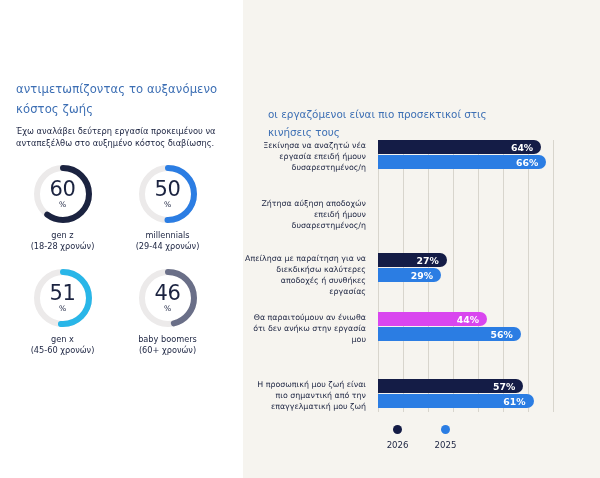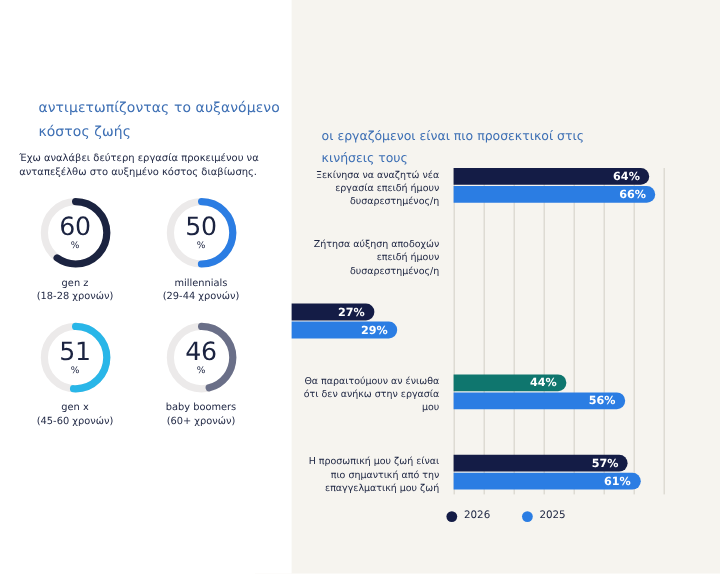--- a/index.html
+++ b/index.html
@@ -12,21 +12,21 @@
   .page{position:relative;width:600px;height:478px;display:flex;}
 
   
   .left-panel{
     position:relative;
     width:243px;height:478px;
     background:#ffffff;
     flex:0 0 243px;
   }
   .left-title{
-    position:absolute;left:32px;top:79px;width:205px;
+    position:absolute;left:16px;top:79px;width:205px;
     font-size:11.6px;line-height:20px;
     color:#3d6fb4;
     letter-spacing:.1px;
   }
   .left-sub{
     position:absolute;left:16px;top:126px;width:200px;
     font-size:8.3px;line-height:11.6px;
     color:#1b2340;
   }
 
@@ -114,21 +114,21 @@
   }
   .bar-2026{background:#141c46;}
   .bar-2025{background:#2b7de3;text-align:center;}
 
   .legend{
     position:absolute;left:0;top:425px;
     width:357px;
     display:flex;justify-content:center;align-items:center;
     gap:26px;
   }
-  .legend-item{display:flex;align-items:center;gap:6px;}
+  .legend-item{display:flex;align-items:center;gap:6px;flex-direction:column;}
   .legend-dot{
     width:9px;height:9px;border-radius:50%;
     display:block;
   }
   .legend-txt{
     font-size:8.6px;color:#1b2340;
   }
 </style>
 </head>
 <body>
@@ -217,33 +217,34 @@
               </div>
               <div class="bar bar-2025" style="width: 168.3px; background: rgb(43, 125, 227);">
                 <span>66%</span>
               </div>
             </div>
           </div>
           <div class="row" style="top: 58px;">
             <div class="row-label">Ζήτησα αύξηση αποδοχών επειδή ήμουν δυσαρεστημένος/η</div>
           </div>
           <div class="row" style="top: 113px;">
+            <div class="row-label">Απείλησα με παραίτηση για να διεκδικήσω καλύτερες αποδοχές ή συνθήκες εργασίας</div>
             <div class="bars">
               <div class="bar bar-2026" style="width: 68.85px; background: rgb(20, 28, 70);">
                 <span>27%</span>
               </div>
-              <div class="bar bar-2025" style="width: 88px; background: rgb(43, 125, 227);">
+              <div class="bar bar-2025" style="width: 63px; background: rgb(43, 125, 227);">
                 <span>29%</span>
               </div>
             </div>
           </div>
           <div class="row" style="top: 172px;">
             <div class="row-label">Θα παραιτούμουν αν ένιωθα ότι δεν ανήκω στην εργασία μου</div>
             <div class="bars">
-              <div class="bar bar-2026" style="width: 94px; background: #0f766e;">
+              <div class="bar bar-2026" style="width: 109px; background: #d946ef;">
                 <span>44%</span>
               </div>
               <div class="bar bar-2025" style="width: 142.8px; background: rgb(43, 125, 227);">
                 <span>56%</span>
               </div>
             </div>
           </div>
           <div class="row" style="top: 228px; margin-top: 11px;">
             <div class="row-label">Η προσωπική μου ζωή είναι πιο σημαντική από την επαγγελματική μου ζωή</div>
             <div class="bars">

